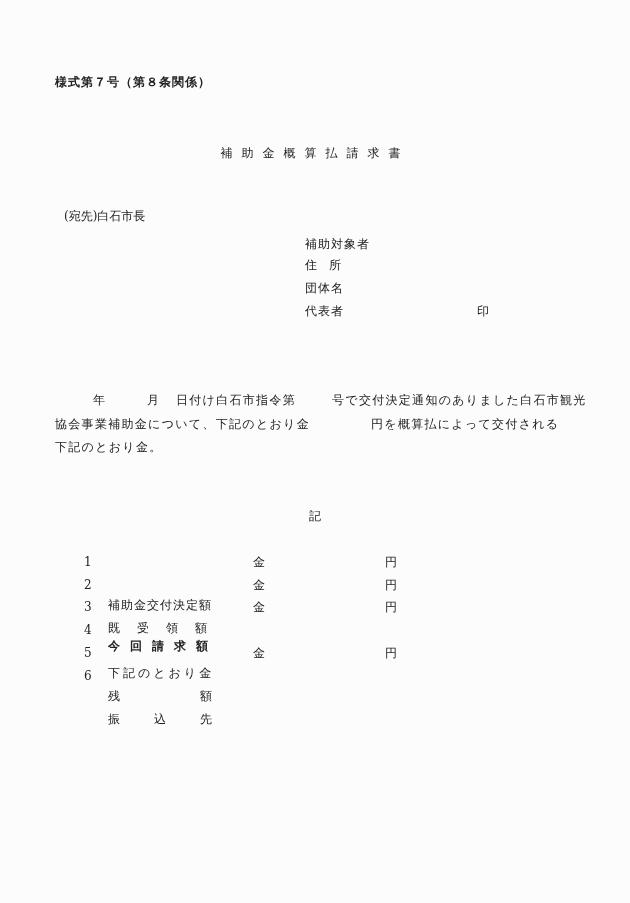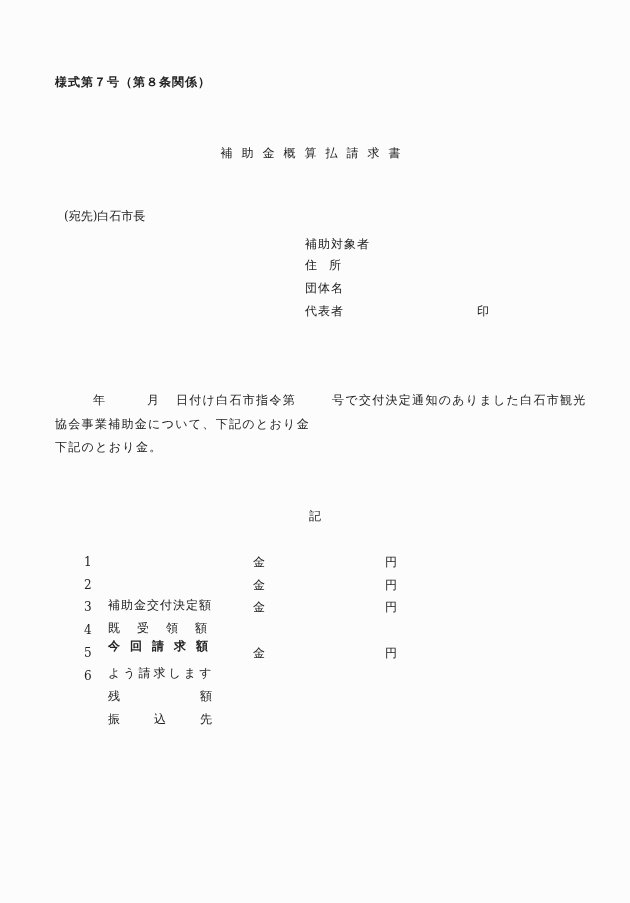--- a/index.html
+++ b/index.html
@@ -44,20 +44,21 @@
     <div class="abs recipient" style="top:303px; letter-spacing:1px;">代表者</div>
     <div class="abs seal">印</div>
   </div>
 
   <div class="abs para" style="top:392px; height:70px;">
     <div class="para-line" style="top:0; left:38px;">年</div>
     <div class="para-line" style="top:0; left:92px;">月</div>
     <div class="para-line" style="top:0; left:121px; letter-spacing:1.3px;">日付け白石市指令第</div>
     <div class="para-line" style="top:0; left:277px; letter-spacing:1.3px;">号で交付決定通知のありました白石市観光</div>
     <div class="para-line" style="top:24px; letter-spacing:1.3px;">協会事業補助金について、下記のとおり金</div>
+    <div class="para-line" style="top:24px; left:316px; letter-spacing:1.3px;">円を概算払によって交付される</div>
     <div class="para-line" style="top:47px; letter-spacing:1.3px;">下記のとおり金。</div>
   </div>
 
   <div class="abs ki">記</div>
 
   <div>
 
     <div class="abs item-num" style="top:554px;">1</div>
     <div class="abs item-label" style="top:554px; letter-spacing:1px;">補助金交付決定額</div>
     <div class="abs item-kin" style="top:554px;">金</div>
@@ -67,21 +68,21 @@
     <div class="abs item-label" style="top:577px; letter-spacing:17px;">既受領額</div>
     <div class="abs item-kin" style="top:577px;">金</div>
     <div class="abs item-yen" style="top:577px;">円</div>
 
     <div class="abs item-num" style="top:599px;">3</div>
     <div class="abs item-label" style="top:595px; letter-spacing:10px;font-weight:bold;">今回請求額</div>
     <div class="abs item-kin" style="top:599px;">金</div>
     <div class="abs item-yen" style="top:599px;">円</div>
 
     <div class="abs item-num" style="top:622px;">4</div>
-    <div class="abs item-label" style="top:622px; letter-spacing:3px;">よう請求します</div>
+    <div class="abs item-label" style="top:622px; letter-spacing:3px;">下記のとおり金</div>
 
     <div class="abs item-num" style="top:645px;">5</div>
     <div class="abs item-label" style="top:645px; letter-spacing:80px;">残額</div>
     <div class="abs item-kin" style="top:645px;">金</div>
     <div class="abs item-yen" style="top:645px;">円</div>
 
     <div class="abs item-num" style="top:668px;">6</div>
     <div class="abs item-label" style="top:668px; letter-spacing:34px;">振込先</div>
   </div>
 

